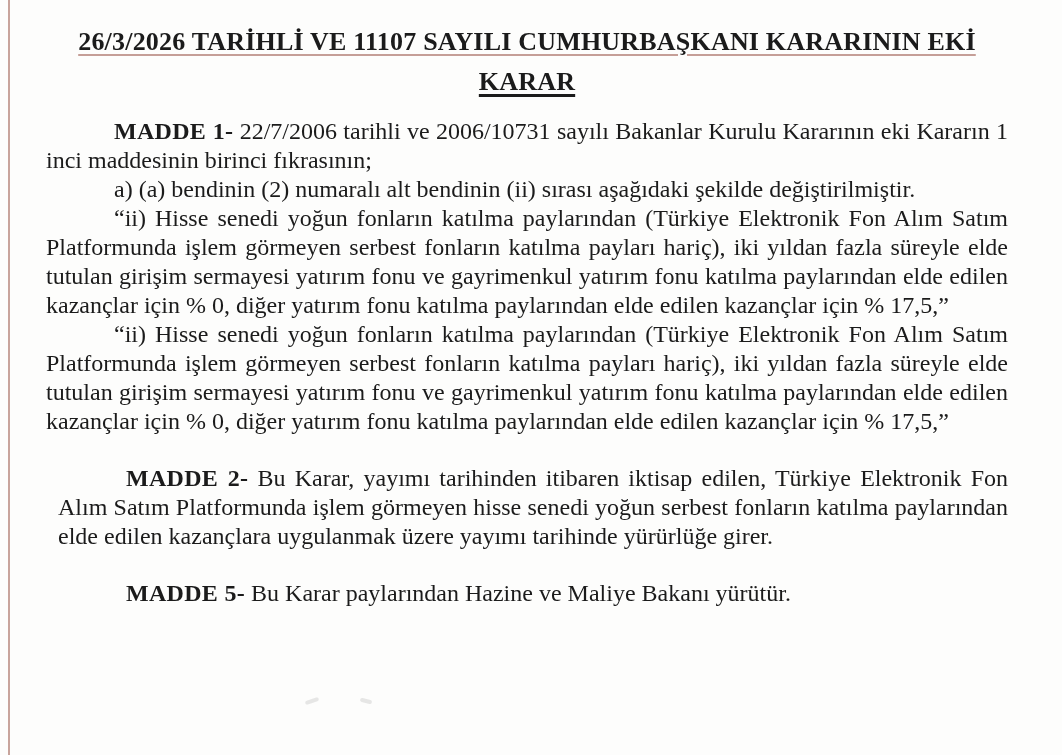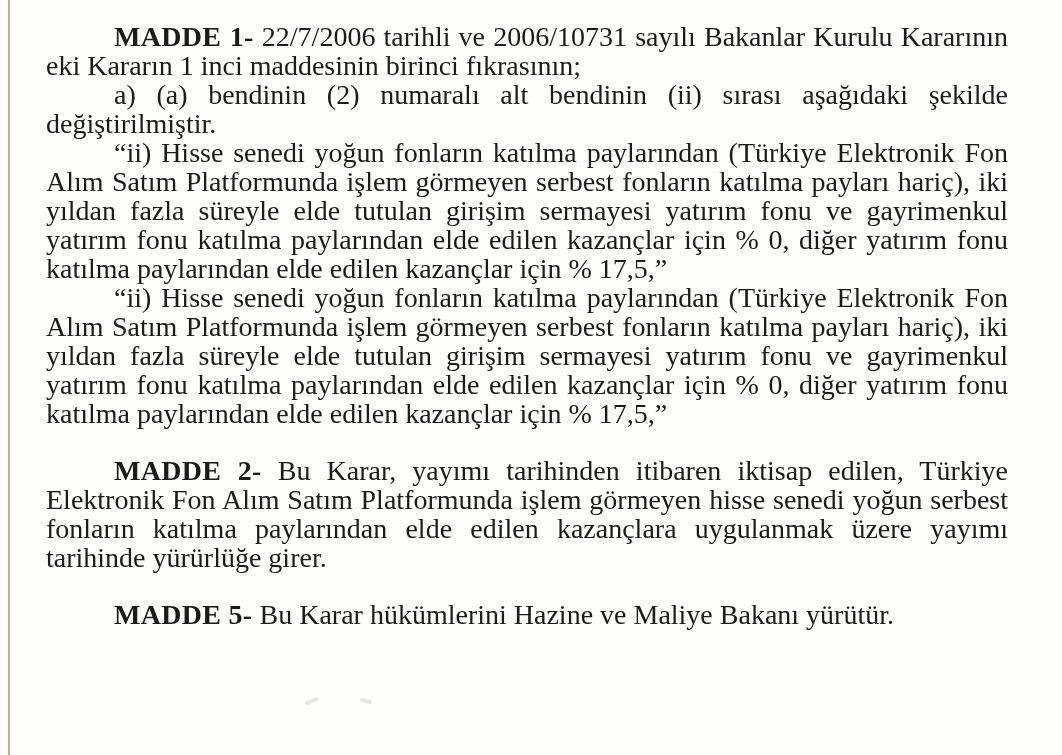--- a/index.html
+++ b/index.html
@@ -47,31 +47,32 @@
     text-underline-offset: 4px;
   }
   .title-line.u-dark {
     text-decoration: underline;
     text-decoration-color: #1b1b1b;
     text-decoration-thickness: 3px;
     text-underline-offset: 4px;
   }
   .para {
     margin: 0;
-    font-size: 28px;
+    font-size: 24px;
     line-height: 29px;
     text-align: justify;
     text-indent: 68px;
   }
   .para strong {
     font-weight: bold;
     letter-spacing: 0.3px;
   }
   .para.spaced {
     margin-top: 28px;
+    margin-left: 12px;
   }
   
   .smudge {
     position: absolute;
     height: 4px;
     background: #c9c9c9;
     opacity: 0.45;
     border-radius: 2px;
   }
   .smudge.s1 { left: 305px; top: 699px; width: 14px; transform: rotate(-18deg); }
@@ -79,27 +80,31 @@
 </style>
 </head>
 <body>
 
 <div class="scan-edge"></div>
 <div class="smudge s1"></div>
 <div class="smudge s2"></div>
 
 <div class="content">
 
+  <div class="title-block">
+    <div class="title-line u-faint">26/3/2026 TARİHLİ VE 11107 SAYILI CUMHURBAŞKANI KARARININ EKİ</div>
+    <div class="title-line u-dark">KARAR</div>
+  </div>
 
   <p class="para"><strong>MADDE 1-</strong><span> 22/7/2006 tarihli ve 2006/10731 sayılı Bakanlar Kurulu Kararının eki Kararın 1 inci maddesinin birinci fıkrasının;</span></p>
 
   <p class="para"><span>a) (a) bendinin (2) numaralı alt bendinin (ii) sırası aşağıdaki şekilde değiştirilmiştir.</span></p>
 
   <p class="para"><span>“ii) Hisse senedi yoğun fonların katılma paylarından (Türkiye Elektronik Fon Alım Satım Platformunda işlem görmeyen serbest fonların katılma payları hariç), iki yıldan fazla süreyle elde tutulan girişim sermayesi yatırım fonu ve gayrimenkul yatırım fonu katılma paylarından elde edilen kazançlar için % 0, diğer yatırım fonu katılma paylarından elde edilen kazançlar için % 17,5,”</span></p>
 
 
   <p class="para"><span>“ii) Hisse senedi yoğun fonların katılma paylarından (Türkiye Elektronik Fon Alım Satım Platformunda işlem görmeyen serbest fonların katılma payları hariç), iki yıldan fazla süreyle elde tutulan girişim sermayesi yatırım fonu ve gayrimenkul yatırım fonu katılma paylarından elde edilen kazançlar için % 0, diğer yatırım fonu katılma paylarından elde edilen kazançlar için % 17,5,”</span></p>
 
   <p class="para spaced"><strong>MADDE 2-</strong><span> Bu Karar, yayımı tarihinden itibaren iktisap edilen, Türkiye Elektronik Fon Alım Satım Platformunda işlem görmeyen hisse senedi yoğun serbest fonların katılma paylarından elde edilen kazançlara uygulanmak üzere yayımı tarihinde yürürlüğe girer.</span></p>
 
-  <p class="para spaced"><strong>MADDE 5-</strong><span> Bu Karar hükümlerini Hazine ve Maliye Bakanı yürütür.</span></p>
+  <p class="para spaced"><strong>MADDE 5-</strong><span> Bu Karar paylarından Hazine ve Maliye Bakanı yürütür.</span></p>
 
 </div>
 
 </body></html>

